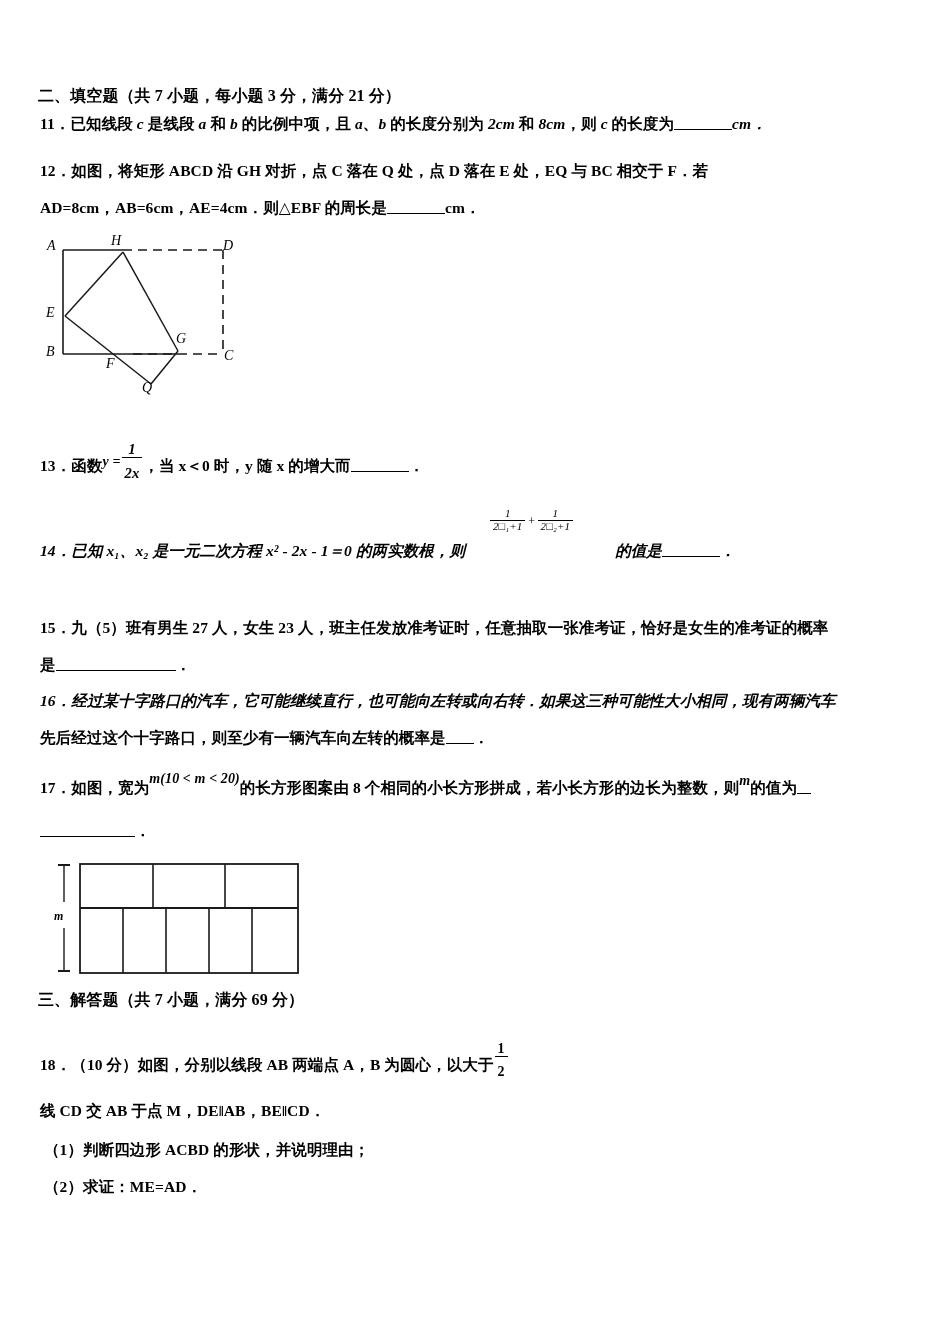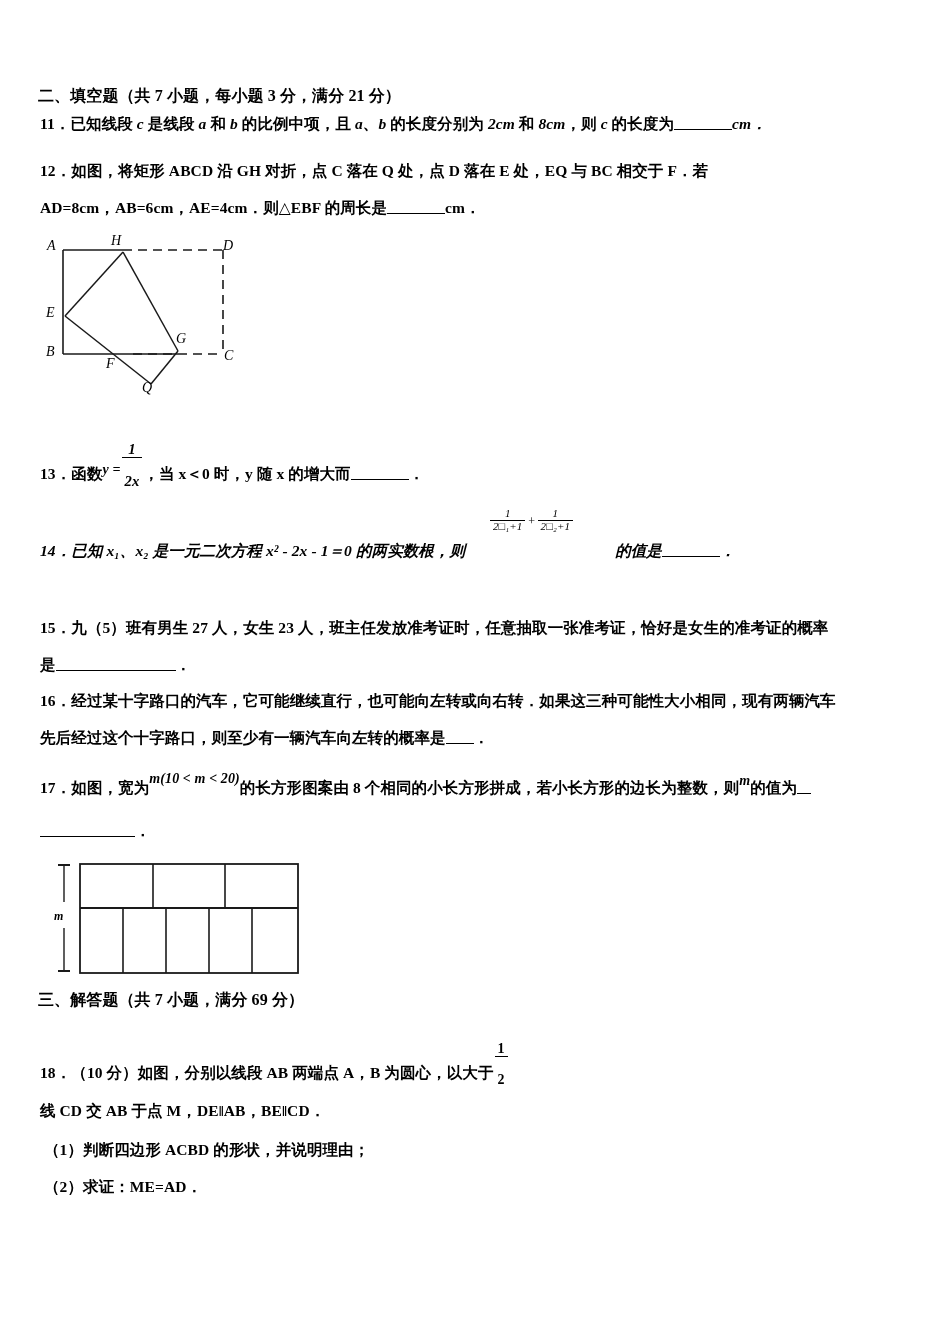--- a/index.html
+++ b/index.html
@@ -47,21 +47,21 @@
   .frac {
     display: inline-block;
     vertical-align: -0.48em;
     text-align: center;
     font-style: italic;
     font-size: 0.95em;
     line-height: 1.02;
     margin: 0 1px;
   }
   .frac .num { display: block; padding: 0 3px; }
-  .frac .den { display: block; padding: 16px 3px; border-top: 1.2px solid #000; }
+  .frac .den { display: block; padding: 8px 3px; border-top: 1.2px solid #000; }
 
   .frac-sm {
     display: inline-block;
     vertical-align: -0.45em;
     text-align: center;
     font-style: italic;
     font-size: 11px;
     line-height: 1.05;
     margin: 0 2px;
   }
@@ -141,21 +141,21 @@
   <div class="blk qline" style="left:40px; top:543px;font-style:italic;">
     <span>14．已知 x₁、x₂ 是一元二次方程 x² - 2x - 1＝0 的两实数根，则</span><span style="display:inline-block; width:150px;"></span><span>的值是</span><span class="blank-m"></span><span>．</span>
   </div>
 
   <div class="blk qline" style="left:40px; top:620px;">15．九（5）班有男生 27 人，女生 23 人，班主任发放准考证时，任意抽取一张准考证，恰好是女生的准考证的概率</div>
 
   <div class="blk qline" style="left:40px; top:657px;">
     <span>是</span><span class="blank-l"></span><span>．</span>
   </div>
 
-  <div class="blk qline" style="left:40px; top:693px;">16．经过某十字路口的汽车，它可能继续直行，也可能向左转或向右转．如果这三种可能性大小相同，现有两辆汽车</div>
+  <div class="blk qline" style="left:40px; top:693px;font-style:italic;">16．经过某十字路口的汽车，它可能继续直行，也可能向左转或向右转．如果这三种可能性大小相同，现有两辆汽车</div>
 
   <div class="blk qline" style="left:40px; top:730px;">
     <span>先后经过这个十字路口，则至少有一辆汽车向左转的概率是</span><span class="blank-xs"></span><span>．</span>
   </div>
 
   <div class="blk qline" style="left:40px; top:780px;">
     <span>17．如图，宽为</span><span class="sup-expr" style="position:relative; top:-10px;margin-top:22px;">m(10 &lt; m &lt; 20)</span><span>的长方形图案由 8 个相同的小长方形拼成，若小长方形的边长为整数，则</span><span class="sup-expr" style="position:relative; top:-8px;">m</span><span>的值为</span><span class="blank-xs" style="width:14px;"></span>
   </div>
 
   <div class="blk qline" style="left:40px; top:823px;">

